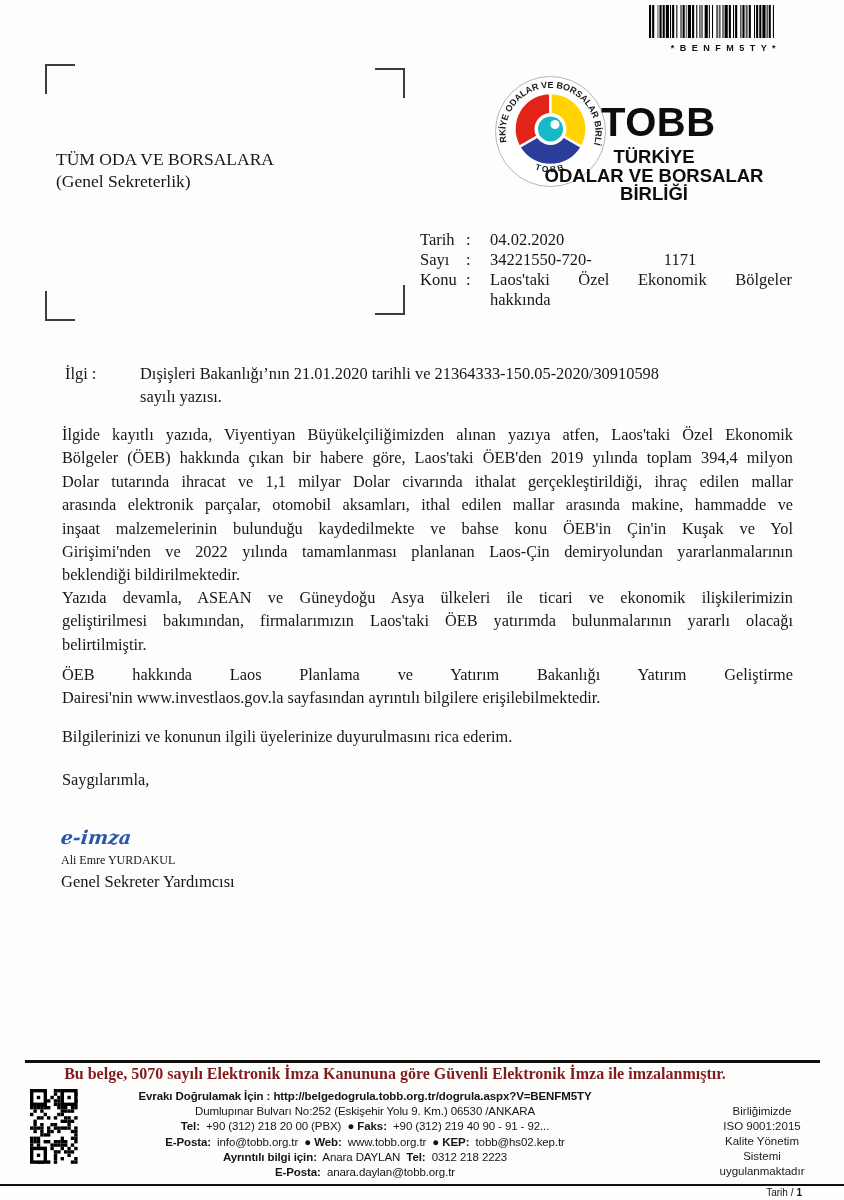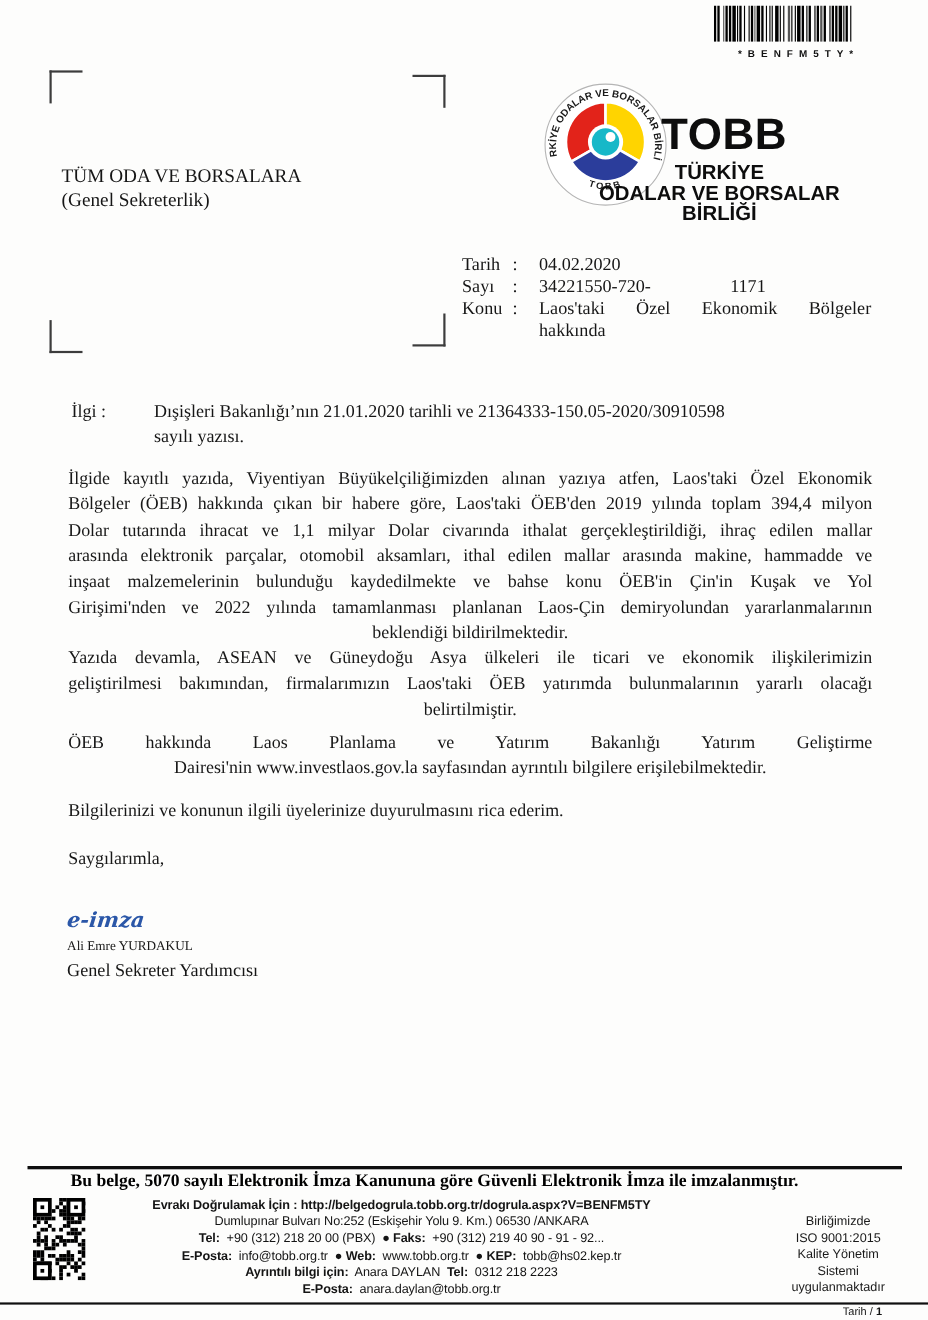--- a/index.html
+++ b/index.html
@@ -33,35 +33,35 @@
   .meta-colon{width:24px;}
   .meta-value{width:302px;}
   .sayi-flex{display:flex;gap:72px;}
   .jforce{text-align:justify;text-align-last:justify;}
 
   .ilgi{position:absolute;left:65px;top:362px;width:700px;font-size:16.4px;line-height:23px;display:flex;color:#161616;}
   .ilgi-label{width:75px;flex:none;}
 
   .body-par{position:absolute;left:62px;width:731px;font-size:16.3px;line-height:23.4px;color:#171717;}
   .jline{text-align:justify;text-align-last:justify;}
-  .jend{text-align:center;}
+  .jend{text-align:left;}
 
   .closing{position:absolute;left:62px;top:727px;font-size:16.3px;color:#171717;}
   .salutation{position:absolute;left:62px;top:770px;font-size:16.3px;color:#171717;}
 
   .sig{position:absolute;left:61px;top:825px;}
   .eimza{font-size:19px;line-height:24px;font-style:italic;font-weight:bold;
          font-family:"DejaVu Serif",serif;transform:skewX(-6deg);transform-origin:left;}
   .sig-name{font-size:12px;line-height:22px;color:#161616;}
   .sig-title{font-size:16.5px;line-height:22px;color:#161616;}
 
   
   .rule-top{position:absolute;left:25px;top:1060px;width:795px;height:2.5px;background:#0f0f0f;}
   .notice{position:absolute;left:25px;top:1065px;width:740px;text-align:center;
-          font-size:16px;font-weight:bold;color:#000000;}
+          font-size:16px;font-weight:bold;color:#7f1d1d;}
   .qr{position:absolute;left:30px;top:1089px;}
   .contact{position:absolute;left:85px;top:1089px;width:560px;text-align:center;
            font-family:"Liberation Sans",sans-serif;font-size:11.5px;line-height:15.2px;
            letter-spacing:-0.1px;color:#141414;}
   .contact .b{font-weight:bold;}
   .contact .seg{margin-right:3px;}
   .contact .seg:last-child{margin-right:0;}
   .iso{position:absolute;left:697px;top:1104px;width:130px;text-align:center;
        font-family:"Liberation Sans",sans-serif;font-size:11.5px;line-height:15px;color:#1a1a1a;}
   .rule-bottom{position:absolute;left:0;top:1184px;width:844px;height:2px;background:#0f0f0f;}

